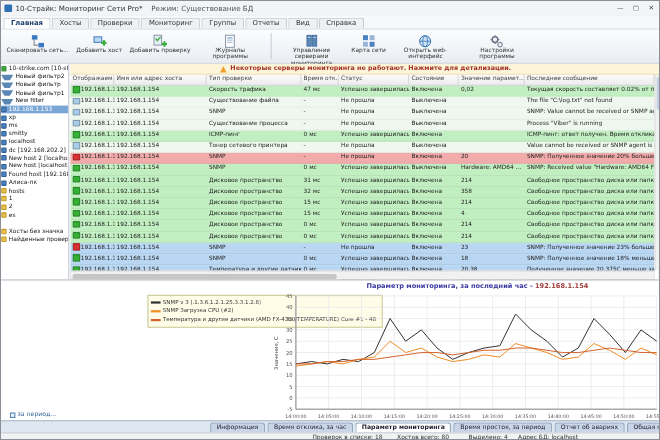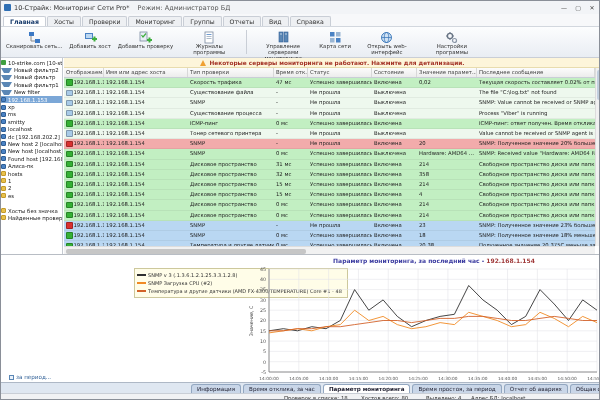--- a/index.html
+++ b/index.html
@@ -93,21 +93,21 @@
   .st1{left:283px;} .st2{left:360px;} .st3{left:425px;} .st4{left:470px;}
 </style>
 </head>
 <body>
 
 <div class="app">
 
   <div class="titlebar">
     <div class="appicon"></div>
     <span class="titletext">10-Страйк: Мониторинг Сети Pro*</span>
-    <span class="modetext">Режим: Администратор БД</span>
+    <span class="modetext">Режим: Существование БД</span>
     <div class="winbtns">
       <div class="winbtn">—</div>
       <div class="winbtn">▢</div>
       <div class="winbtn">✕</div>
     </div>
   </div>
 
   <div class="menubar" id="menu-tabs">
       <div class="menutab active">Главная</div>
       <div class="menutab">Хосты</div>

